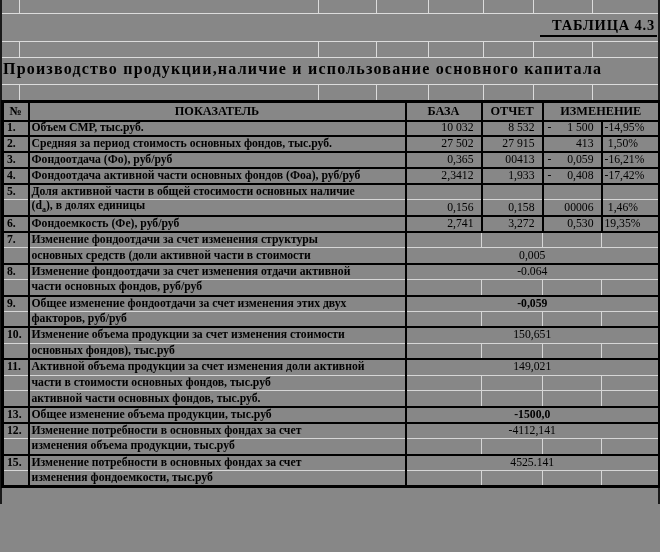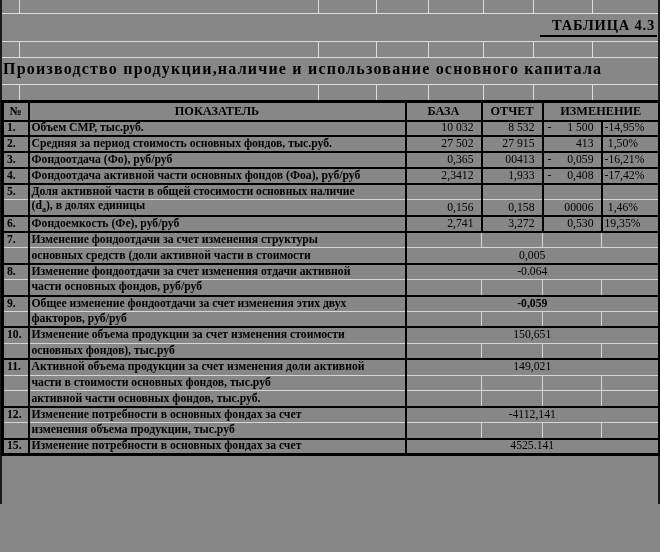--- a/index.html
+++ b/index.html
@@ -243,35 +243,48 @@
 
     <tr>
       <td class="cnum"></td>
       <td class="clab">активной части основных фондов, тыс.руб.</td>
       <td></td>
       <td></td>
       <td></td>
       <td></td>
     </tr>
 
+    <tr class="nb">
+      <td class="cnum">13.</td>
+      <td class="clab">Общее изменение объема продукции, тыс.руб</td>
+      <td class="mv bold" colspan="4">-1500,0</td>
+    </tr>
 
     <tr class="nb">
       <td class="cnum">12.</td>
       <td class="clab">Изменение потребности в основных фондах за счет</td>
       <td class="mv" colspan="4">-4112,141</td>
     </tr>
     <tr>
       <td class="cnum"></td>
       <td class="clab">изменения объема продукции, тыс.руб</td>
       <td></td>
       <td></td>
       <td></td>
       <td></td>
     </tr>
 
     <tr class="nb">
       <td class="cnum">15.</td>
       <td class="clab">Изменение потребности в основных фондах за счет</td>
       <td class="mv" colspan="4">4525.141</td>
     </tr>
+    <tr>
+      <td class="cnum"></td>
+      <td class="clab">изменения фондоемкости, тыс.руб</td>
+      <td></td>
+      <td></td>
+      <td></td>
+      <td></td>
+    </tr>
   </tbody>
     </table>
 </div>
 
 </body></html>

